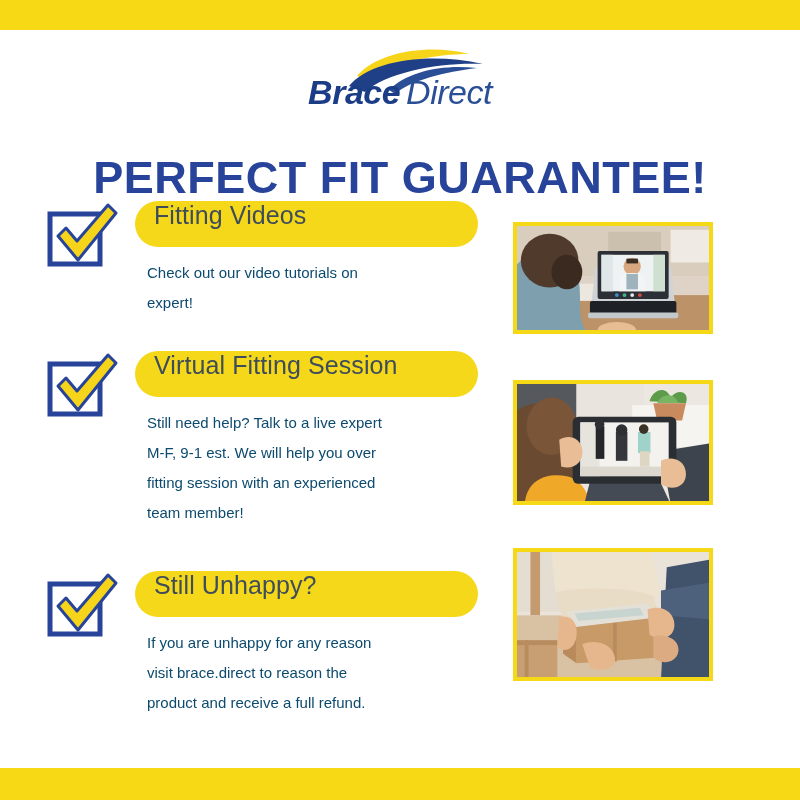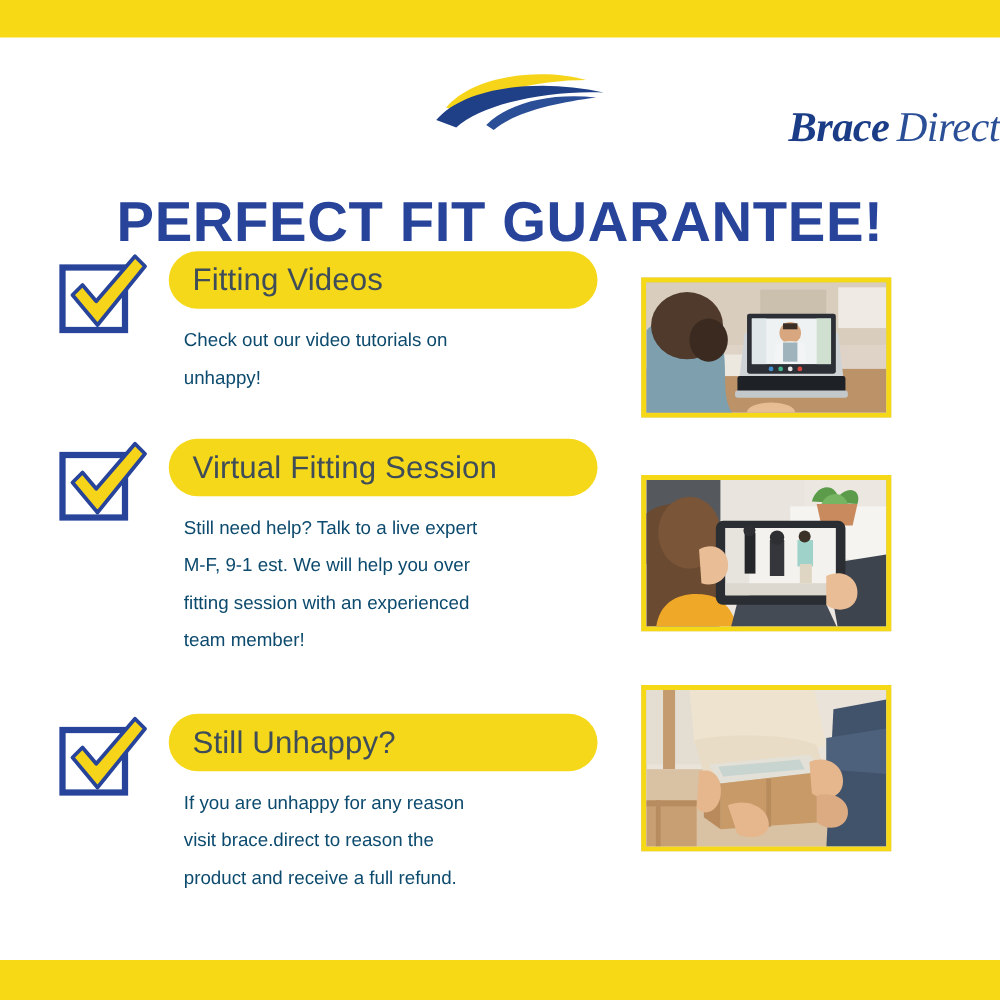--- a/index.html
+++ b/index.html
@@ -20,24 +20,24 @@
   .band{
     position:absolute;left:0;width:800px;
     background:#f8d916;
   }
   .band-top{top:0;height:30px;}
   .band-bottom{top:768px;height:32px;}
 
   
   .logo{
     position:absolute;
-    left:0;top:56px;width:800px;
+    left:0;top:46px;width:800px;
     height:66px;
     display:flex;flex-direction:column;
-    align-items:flex-end;justify-content:flex-end;font-family:Liberation Serif, serif;
+    align-items:center;justify-content:flex-end;
   }
   .logo-mark{
     position:absolute;
     left:337px;top:2px;
     width:180px;height:46px;
   }
   .logo-text{
     position:relative;
     font-size:34px;
     letter-spacing:-0.5px;
@@ -78,21 +78,21 @@
     position:absolute;
     left:46px;top:4px;
     width:74px;height:70px;
   }
   .pill{
     position:absolute;
     left:135px;top:5px;
     width:343px;height:46px;
     background:#f6d81b;
     border-radius:23px;
-    display:flex;align-items:center;
+    display:flex;align-items:flex-start;
     box-sizing:border-box;
     padding-left:19px;
   }
   .pill-label{
     font-size:25px;
     color:#3f4d59;
     letter-spacing:0.1px;
     white-space:nowrap;
   }
   .body-text{
@@ -143,21 +143,21 @@
   <div class="row row-1">
     <svg class="checkbox" viewBox="0 0 74 70">
       <rect x="4" y="14" width="50" height="50" fill="#ffffff" stroke="#27449a" stroke-width="5"></rect>
       <path d="M12 36 L20 28 L31 41 L62 5 L70 13 L32 60 Z" fill="#f6d41a" stroke="#27449a" stroke-width="3" stroke-linejoin="round"></path>
     </svg>
     <div class="pill">
       <span class="pill-label">Fitting Videos</span>
     </div>
     <div class="body-text">
       <span>Check out our video tutorials on</span>
-      <span>unhappy!</span>
+      <span>expert!</span>
     </div>
   </div>
 
   <div class="row row-2">
     <svg class="checkbox" viewBox="0 0 74 70">
       <rect x="4" y="14" width="50" height="50" fill="#ffffff" stroke="#27449a" stroke-width="5"></rect>
       <path d="M12 36 L20 28 L31 41 L62 5 L70 13 L32 60 Z" fill="#f6d41a" stroke="#27449a" stroke-width="3" stroke-linejoin="round"></path>
     </svg>
     <div class="pill">
       <span class="pill-label">Virtual Fitting Session</span>

